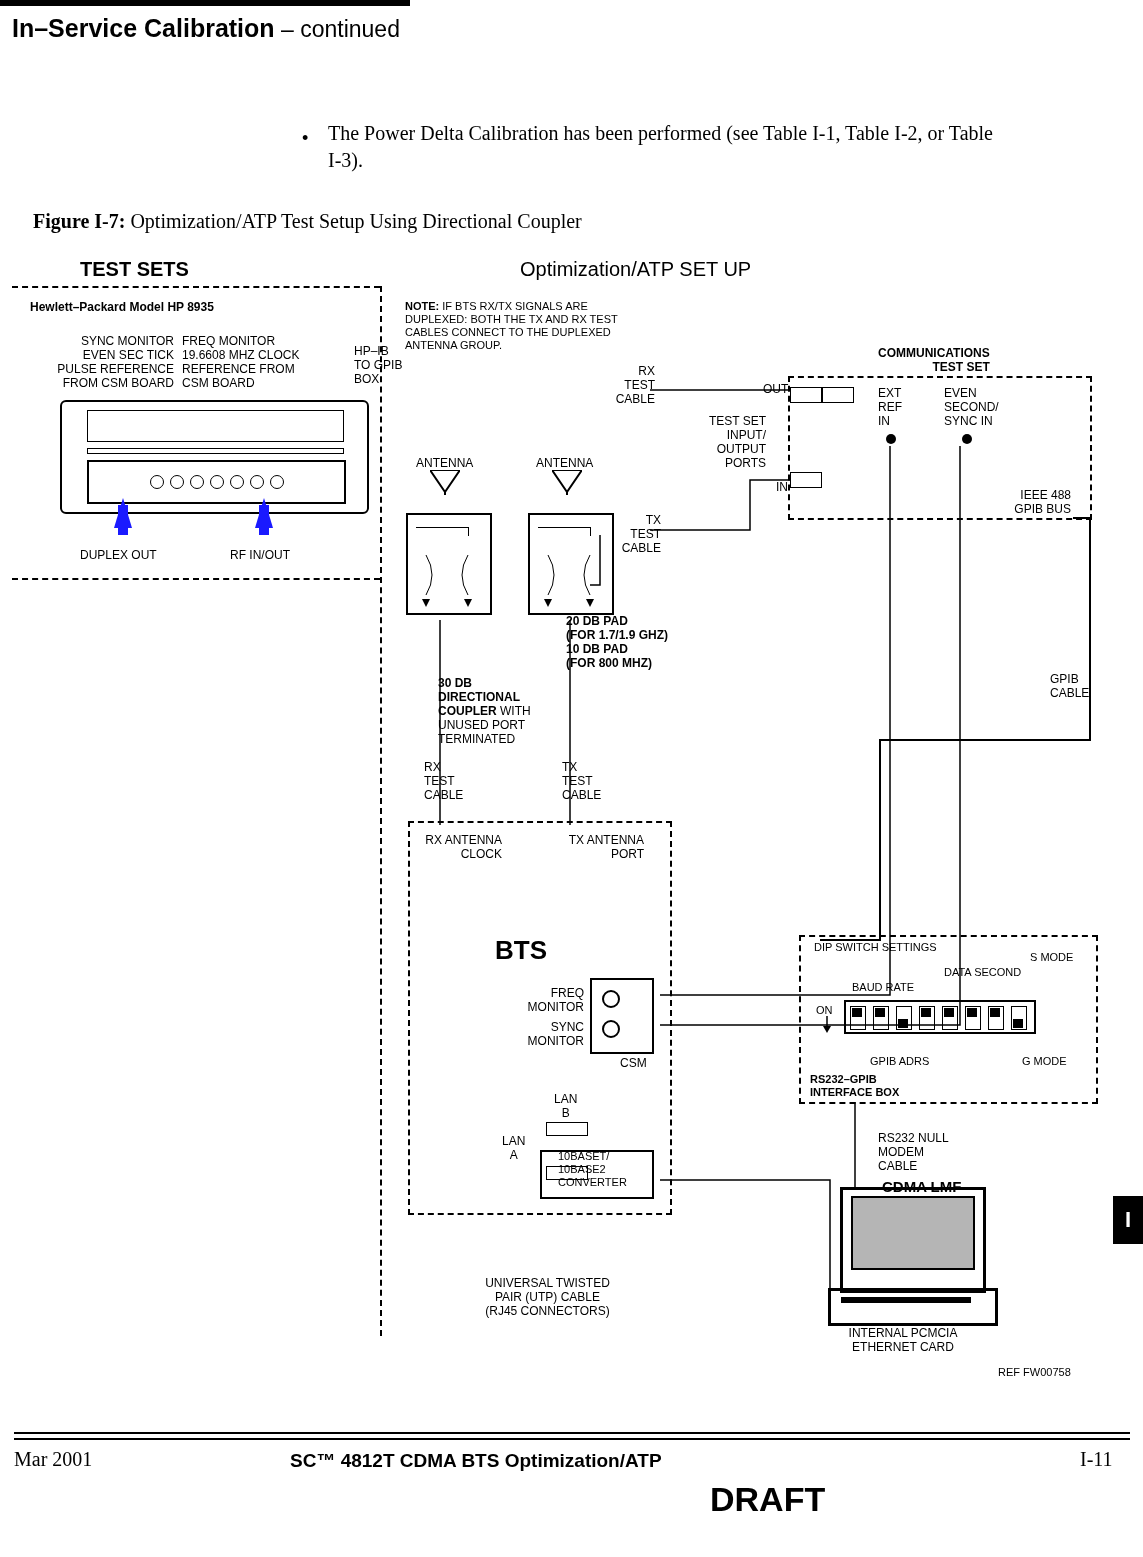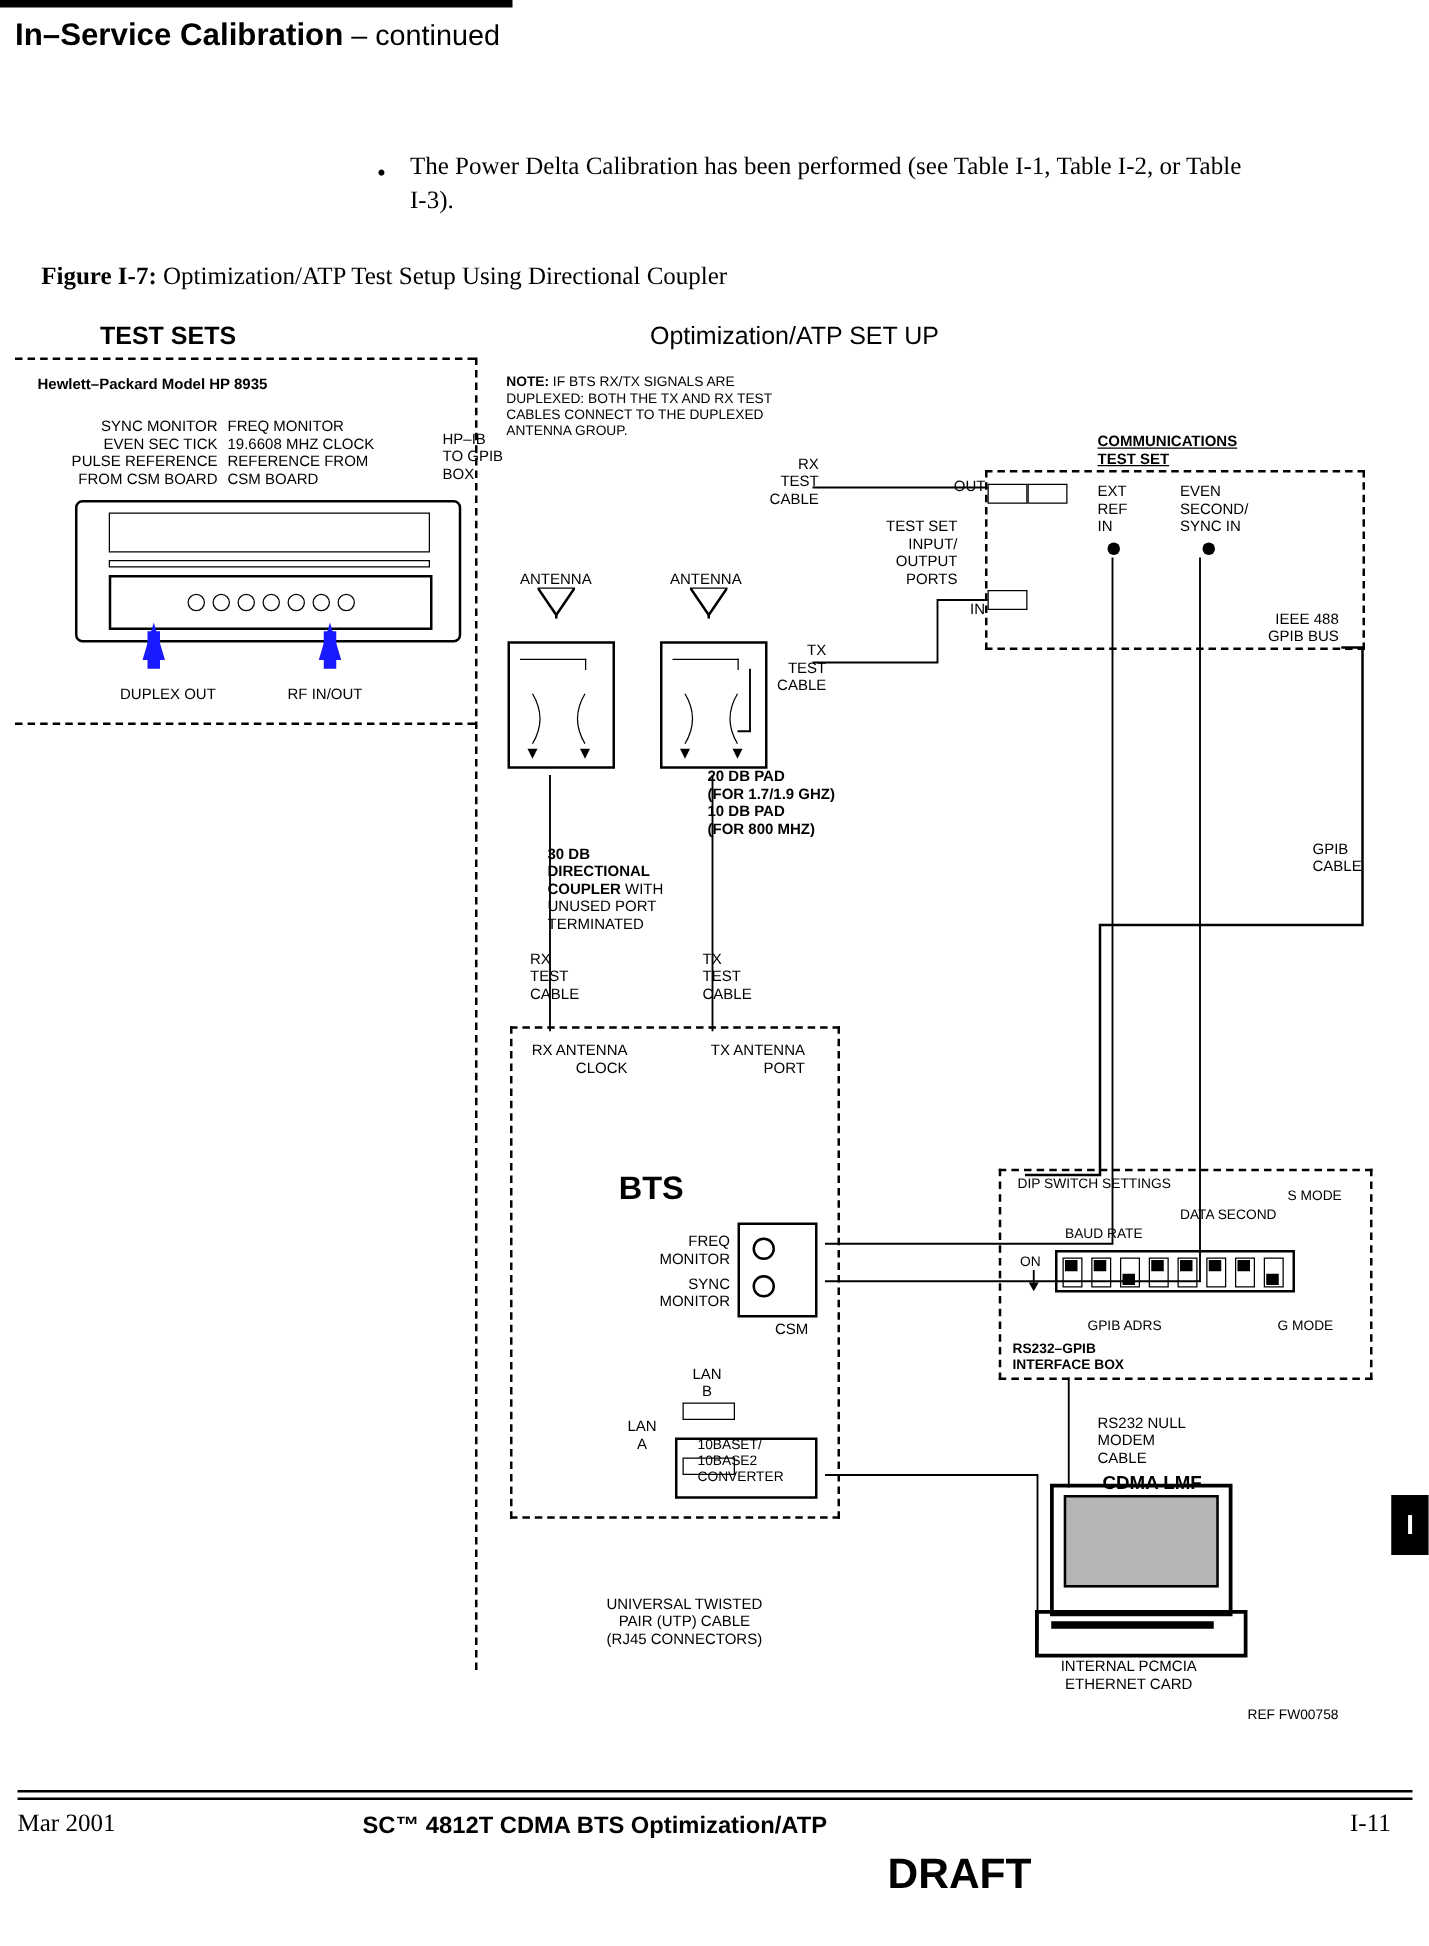--- a/index.html
+++ b/index.html
@@ -246,33 +246,33 @@
     <span style="display:inline-block;width:12px;height:12px;border:1px solid #000;border-radius:50%;"></span>
     <span style="display:inline-block;width:12px;height:12px;border:1px solid #000;border-radius:50%;"></span>
   </div>
 </div>
 
 <div class="blue-stem" style="top:505px; left:118px; width:10px; height:30px;"></div>
 <div class="arrow-blue-up" style="top:498px; left:114px;"></div>
 <div class="blue-stem" style="top:505px; left:259px; width:10px; height:30px;"></div>
 <div class="arrow-blue-up" style="top:498px; left:255px;"></div>
 
-<div class="small-label" style="top:548px; left:80px;margin-left:16px;">DUPLEX OUT</div>
+<div class="small-label" style="top:548px; left:80px;">DUPLEX OUT</div>
 <div class="small-label" style="top:548px; left:230px;">RF IN/OUT</div>
 
 <div class="hr-dashed" style="top:578px; left:12px; width:368px;"></div>
 
 <div class="tiny-label" style="top:300px; left:405px; width:280px;">
   <span class="bold">NOTE:</span><span style="white-space:pre-line;">  IF BTS RX/TX SIGNALS ARE
 DUPLEXED: BOTH THE TX AND RX TEST
 CABLES CONNECT TO THE DUPLEXED
 ANTENNA GROUP.</span>
 </div>
 
-<div class="small-label bold" style="top:346px; left:878px; text-align:left; white-space:pre-line; text-decoration:underline;">COMMUNICATIONS
+<div class="small-label bold" style="top:346px; left:878px; text-align:right; white-space:pre-line; ">COMMUNICATIONS
 TEST SET</div>
 <div class="dash-box" style="top:376px; left:788px; width:300px; height:140px;"></div>
 
 <div class="small-label" style="top:386px; left:878px; white-space:pre-line;">EXT
 REF
 IN</div>
 <div class="small-label" style="top:386px; left:944px; white-space:pre-line;">EVEN
 SECOND/
 SYNC IN</div>
 <div class="port-dot" style="top:434px; left:886px;"></div>

